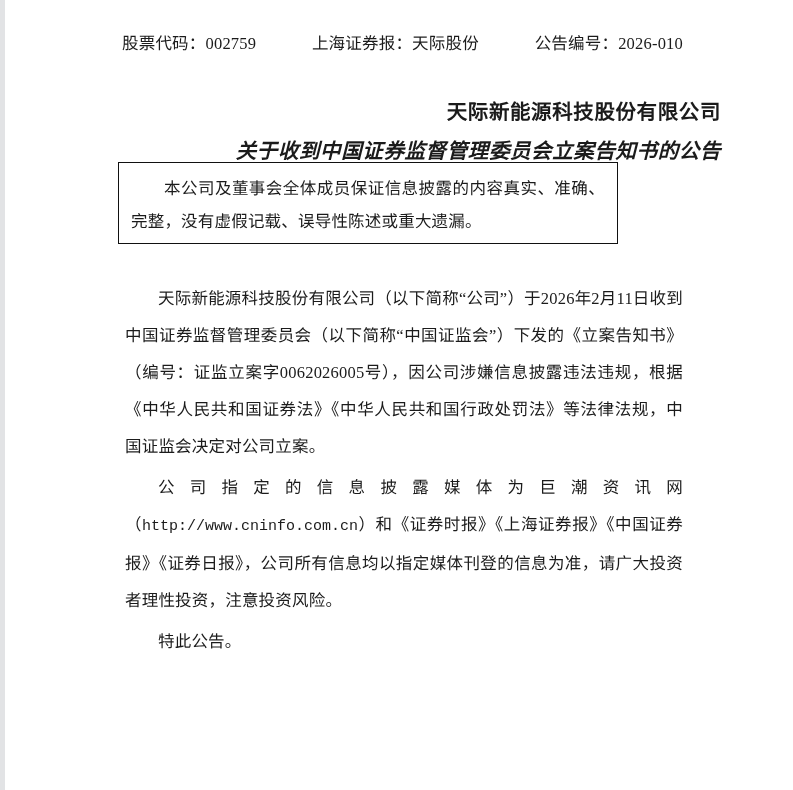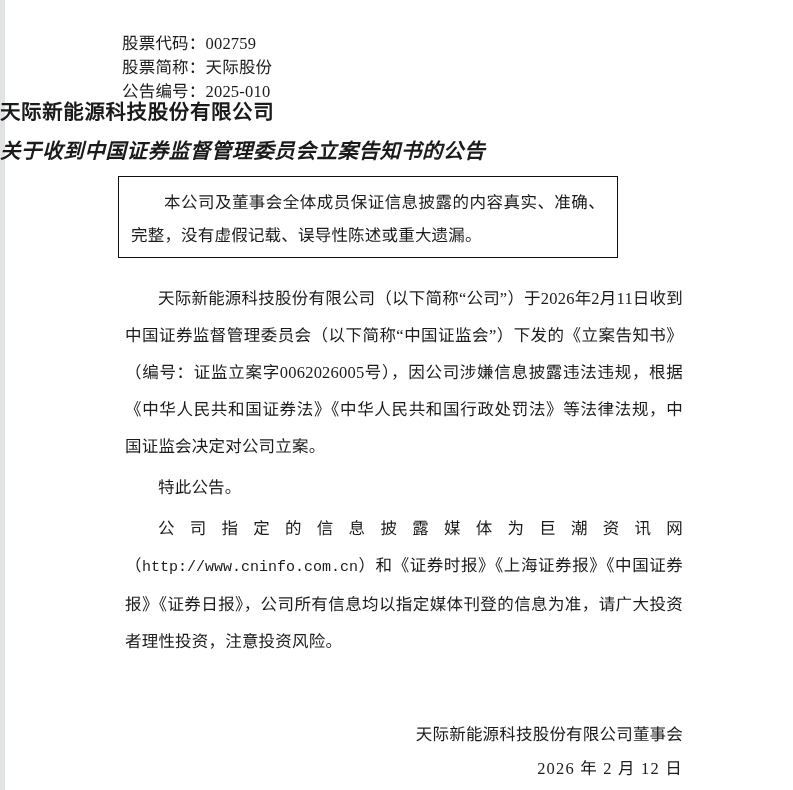--- a/index.html
+++ b/index.html
@@ -39,45 +39,44 @@
     position: absolute;
     left: 122px;
     top: 30px;
     width: 561px;
     display: flex;
     justify-content: space-between;
     align-items: baseline;
     font-size: 16.5px;
     letter-spacing: 0.2px;
     white-space: nowrap;
-    flex-direction: column;
   }
   #doc-header .hdr-cell {
     display: inline-block;
   }
 
   
   .doc-title {
     position: absolute;
     left: 0;
     width: 721px;
-    text-align: left;
+    text-align: right;
     font-weight: bold;
     font-size: 20.5px;
     letter-spacing: 0.6px;
     font-family: "Liberation Sans", "DejaVu Sans", sans-serif;
   }
   #title-line-1 { top: 95px; }
   #title-line-2 { top: 134px; font-style: italic; }
 
   
   #disclaimer-box {
     position: absolute;
     left: 118px;
-    top: 176px;
+    top: 162px;
     width: 500px;
     height: 82px;
     box-sizing: border-box;
     border: 1.4px solid #111111;
     padding: 9px 12px 0 12px;
   }
   #disclaimer-text {
     font-size: 16.5px;
     line-height: 33px;
     text-indent: 2em;
@@ -125,41 +124,37 @@
 </style>
 </head>
 <body>
 
 <div id="left-edge-strip"></div>
 
 <div id="page">
 
   <div id="doc-header">
     <span class="hdr-cell">股票代码：002759</span>
-    <span class="hdr-cell">股票简称：天际股份</span>
-    <span class="hdr-cell">公告编号：2025-010</span>
+    <span class="hdr-cell">上海证券报：天际股份</span>
+    <span class="hdr-cell">公告编号：2026-010</span>
   </div>
 
   <div class="doc-title" id="title-line-1">天际新能源科技股份有限公司</div>
 
   <div class="doc-title" id="title-line-2">关于收到中国证券监督管理委员会立案告知书的公告</div>
 
   <div id="disclaimer-box">
     <div id="disclaimer-text">本公司及董事会全体成员保证信息披露的内容真实、准确、完整，没有虚假记载、误导性陈述或重大遗漏。</div>
   </div>
 
   <div id="body-content">
 
     <p class="body-para">天际新能源科技股份有限公司（以下简称“公司”）于2026年2月11日收到中国证券监督管理委员会（以下简称“中国证监会”）下发的《立案告知书》（编号：证监立案字0062026005号），因公司涉嫌信息披露违法违规，根据《中华人民共和国证券法》《中华人民共和国行政处罚法》等法律法规，中国证监会决定对公司立案。</p>
 
 
+    <p class="body-para"><span>公司指定的信息披露媒体为巨潮资讯网（</span><span class="mono-url">http://www.cninfo.com.cn</span><span>）和《证券时报》《上海证券报》《中国证券报》《证券日报》，公司所有信息均以指定媒体刊登的信息为准，请广大投资者理性投资，注意投资风险。</span></p>
+
     <p class="body-para">特此公告。</p>
-
-    <p class="body-para"><span>公司指定的信息披露媒体为巨潮资讯网（</span><span class="mono-url">http://www.cninfo.com.cn</span><span>）和《证券时报》《上海证券报》《中国证券报》《证券日报》，公司所有信息均以指定媒体刊登的信息为准，请广大投资者理性投资，注意投资风险。</span></p>
 
   </div>
 
-  <div id="signature-block">
-    <div id="signature-issuer">天际新能源科技股份有限公司董事会</div>
-    <div id="signature-date">2026 年 2 月 12 日</div>
-  </div>
 
 </div>
 
 </body></html>

